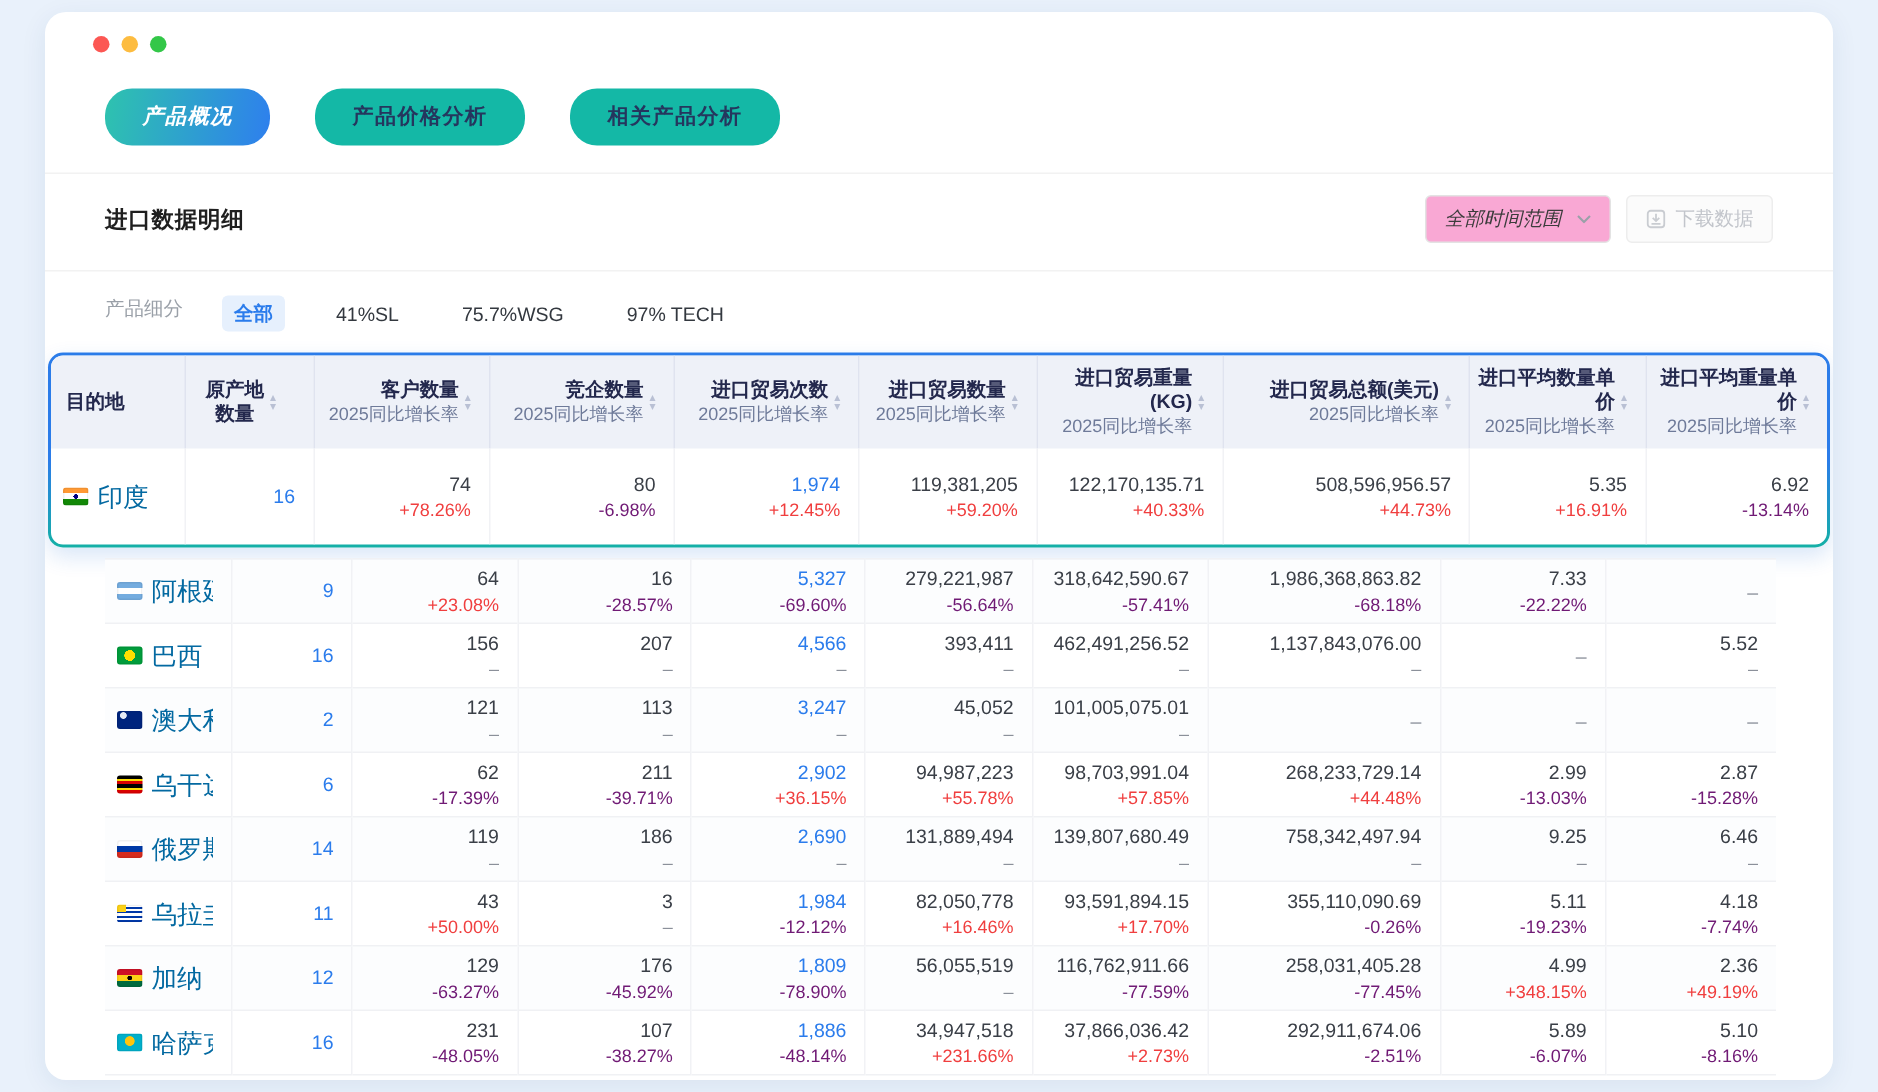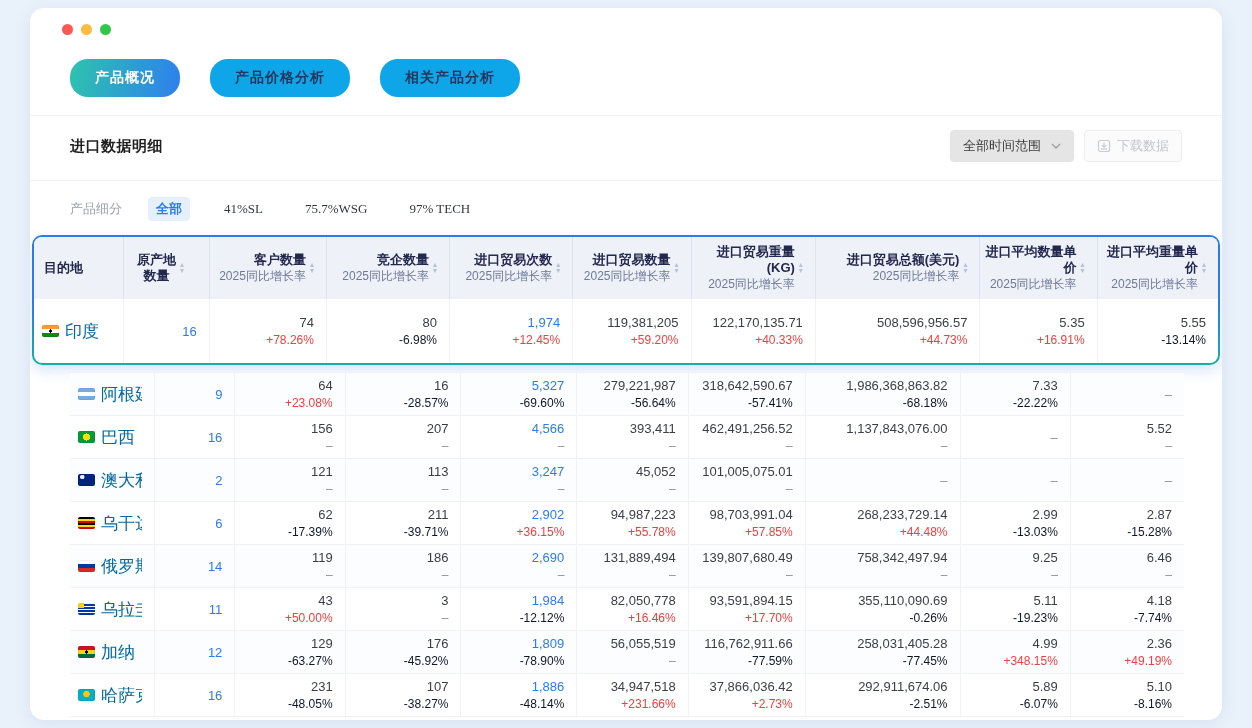--- a/index.html
+++ b/index.html
@@ -19,44 +19,44 @@
   .traffic .dot { width:11px; height:11px; border-radius:50%; }
   .dot.red{background:#fc5753;} .dot.yellow{background:#fdbc40;} .dot.green{background:#33c748;}
 
   .content { padding:24px 40px 0; }
 
   
   .tabs { display:flex; gap:30px; }
   .tab {
     border:none; cursor:pointer; font-family:inherit;
     font-size:14px; font-weight:bold; color:#25365e;
-    background:#0ea5e9; border-radius:18px; padding:10px 25px; letter-spacing:1px;
+    background:#14b8a6; border-radius:18px; padding:10px 25px; letter-spacing:1px;
   }
-  .tab.active { background:linear-gradient(100deg,#2ec3ae,#2e7fee); color:#fff; }
+  .tab.active { background:linear-gradient(100deg,#2ec3ae,#2e7fee); color:#fff;font-style:italic; }
 
   .divider { height:1px; background:#f2f2f2; margin:18px -40px 0; }
 
   
   .title-row { display:flex; align-items:center; justify-content:space-between; margin-top:14px; }
   .section-title { font-size:15px; font-weight:bold; color:#1f1f1f; letter-spacing:.5px; }
   .title-actions { display:flex; gap:10px; align-items:center; }
   .select {
     display:flex; align-items:center; gap:10px; cursor:pointer;
-    border:1px solid #e3e3e3; border-radius:4px; background:#e5e5e5;
-    padding:6px 12px; font-size:13px; color:#3c3c3c;
+    border:1px solid #e3e3e3; border-radius:4px; background:#f9a8d4;
+    padding:6px 12px; font-size:13px; color:#3c3c3c;font-style:italic;
   }
   .select .chev { width:10px; height:6px; }
   .btn-download {
     display:flex; align-items:center; gap:6px; font-family:inherit;
     border:1px solid #ededed; border-radius:4px; background:#fbfbfb;
     padding:6px 12px; font-size:13px; color:#c2c5cb; cursor:not-allowed;
   }
 
   
-  .filter-row { display:flex; align-items:center; gap:26px; margin-top:16px; font-size:13px;font-family:Liberation Serif, serif; }
+  .filter-row { display:flex; align-items:flex-start; gap:26px; margin-top:16px; font-size:13px; }
   .filter-label { color:#9aa0a8; }
   .filter-opts { display:flex; gap:26px; align-items:center; }
   .filter-opt { color:#33383f; cursor:pointer; padding:3px 8px; border-radius:4px; }
   .filter-opt.active { color:#2b7cec; background:#e6f0fd; font-weight:bold; }
 
   
   .highlight-wrap {
     margin:14px -38px 0;
     padding:2px; border-radius:10px;
     background:linear-gradient(180deg,#2b7ce9 0%,#2b7ce9 55%,#14b0a6 100%);
@@ -109,21 +109,21 @@
 
   td.num { text-align:right; }
   td.origin { text-align:right; padding-right:28px; }
   .val { font-size:13px; color:#3a3f47; line-height:17px; }
   .val.blue, .origin-val { color:#2b7cec; }
   .origin-val { font-size:13px; cursor:pointer; }
   .val.blue { cursor:pointer; }
   .val.dash, .growth.dash { color:#8b909a; }
   .growth { font-size:12px; line-height:16px; margin-top:1px; }
   .growth.up { color:#f03e3e; }
-  .growth.down { color:#0f172a; }
+  .growth.down { color:#701a75; }
 
   .body-table-wrap { margin:7px -2px 0 0; }
 
   .dl-icon { width:14px; height:14px; }
 </style>
 </head>
 <body>
 
 <div class="window">
   <div class="traffic">
@@ -338,21 +338,21 @@
                 </td>
                 <td class="num">
                   <div class="val">508,596,956.57</div>
                   <div class="growth up">+44.73%</div>
                 </td>
                 <td class="num">
                   <div class="val">5.35</div>
                   <div class="growth up">+16.91%</div>
                 </td>
                 <td class="num">
-                  <div class="val">5.55</div>
+                  <div class="val">6.92</div>
                   <div class="growth down">-13.14%</div>
                 </td>
               </tr>
             </tbody>
         </table>
       </div>
     </div>
 
     <div class="body-table-wrap">
       <table class="tbl">

